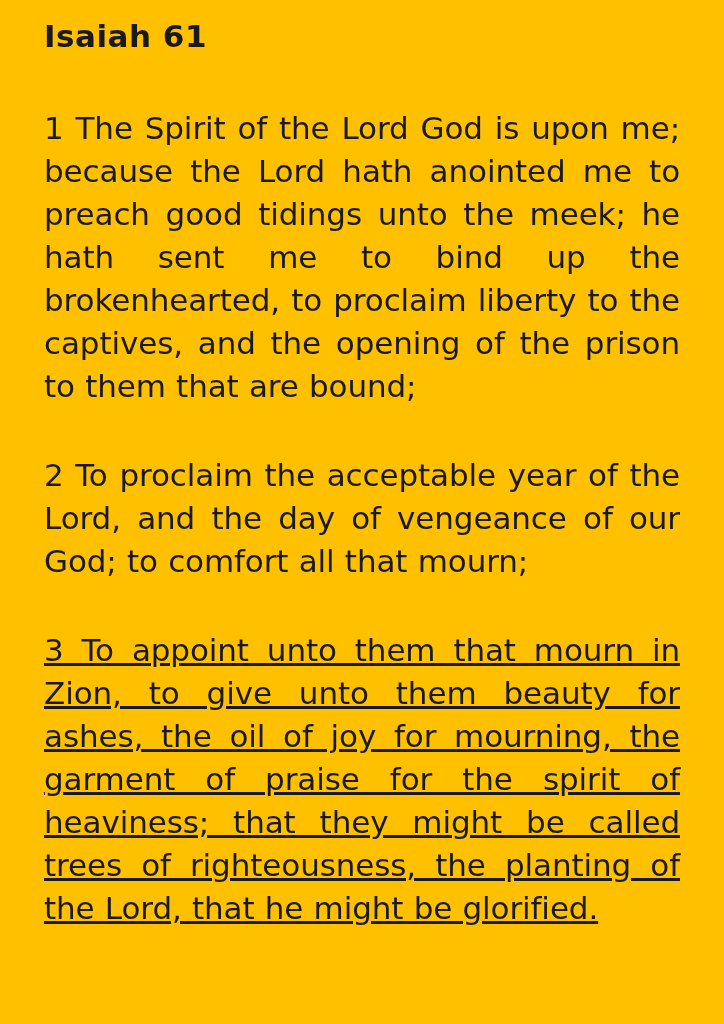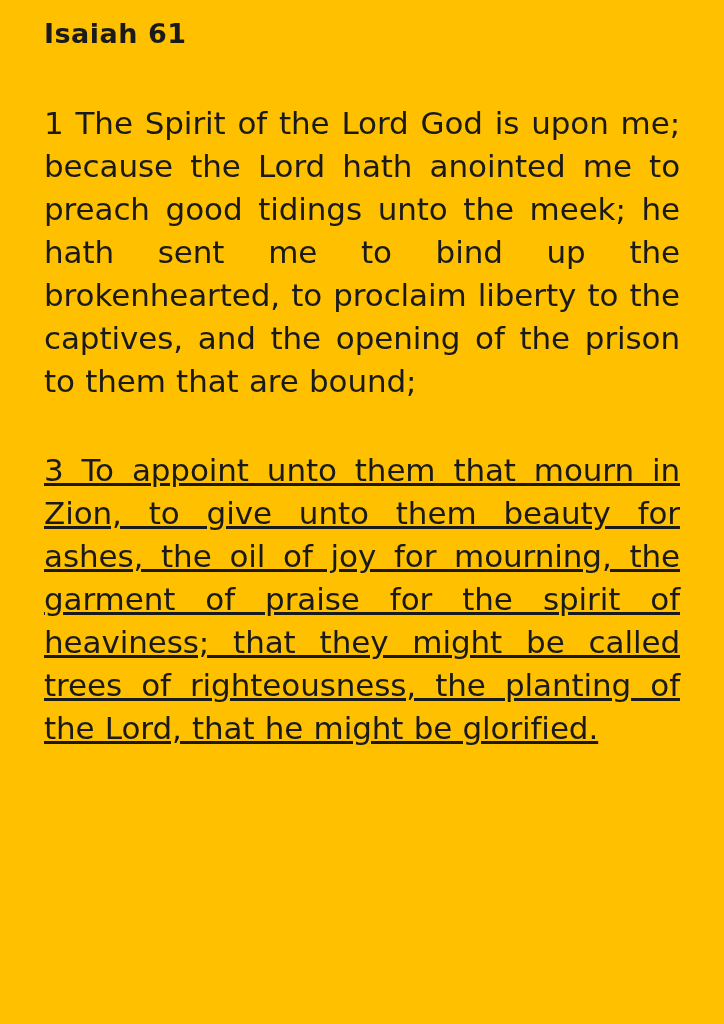--- a/index.html
+++ b/index.html
@@ -15,21 +15,21 @@
     overflow: hidden;
   }
   .page {
     box-sizing: border-box;
     width: 724px;
     height: 1024px;
     background: #FFC000;
     padding: 18px 44px 0 44px;
   }
   .chapter-title {
-    font-size: 27px;
+    font-size: 31px;
     font-weight: bold;
     letter-spacing: 0.5px;
     margin: 0;
     padding: 0;
     line-height: 1.2;
   }
   .verses {
     margin-top: 52px;
   }
   .verse {
@@ -48,15 +48,16 @@
     text-decoration: underline;
   }
 </style>
 </head>
 <body>
 
 <div class="page">
   <h1 class="chapter-title">Isaiah 61</h1>
   <div class="verses">
     <p class="verse">1 The Spirit of the Lord God is upon me; because the Lord hath anointed me to preach good tidings unto the meek; he hath sent me to bind up the brokenhearted, to proclaim liberty to the captives, and the opening of the prison to them that are bound;</p>
+    <p class="verse">2 To proclaim the acceptable year of the Lord, and the day of vengeance of our God; to comfort all that mourn;</p>
     <p class="verse">3 To appoint unto them that mourn in Zion, to give unto them beauty for ashes, the oil of joy for mourning, the garment of praise for the spirit of heaviness; that they might be called trees of righteousness, the planting of the Lord, that he might be glorified.</p>
   </div>
 </div>
 
 </body></html>

